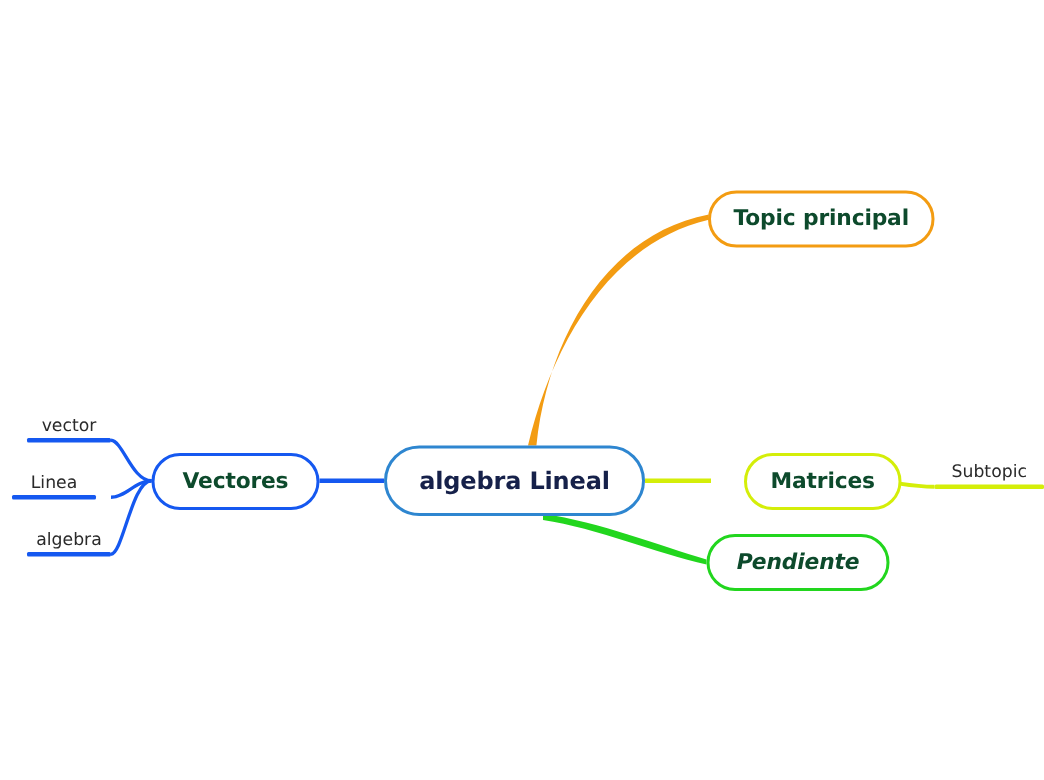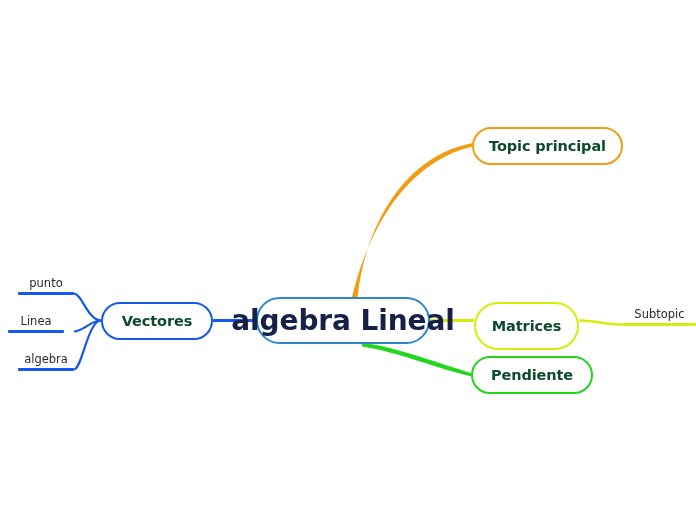--- a/index.html
+++ b/index.html
@@ -44,21 +44,21 @@
   
   #node-center {
     left: 256px;
     top: 297px;
     width: 174px;
     height: 47px;
     border-width: 2.2px;
     border-color: #2e86d0;
   }
   #node-center .node-label {
-    font-size: 28px;
+    font-size: 16px;
     color: #16214a;
   }
 
   
   #node-vectores {
     left: 101px;
     top: 302px;
     width: 112px;
     height: 38px;
     border-width: 2.2px;
@@ -78,44 +78,45 @@
     border-width: 2.4px;
     border-color: #f39c12;
   }
   #node-topic .node-label {
     font-size: 14.5px;
     color: #0d4a2c;
   }
 
   
   #node-matrices {
-    left: 474px;
+    left: 496px;
     top: 302px;
     width: 105px;
-    height: 48px;
+    height: 38px;
     border-width: 2.4px;
     border-color: #d4ee09;
   }
   #node-matrices .node-label {
     font-size: 14.5px;
     color: #0d4a2c;
   }
 
   
   #node-pendiente {
     left: 471px;
     top: 356px;
     width: 122px;
     height: 38px;
     border-width: 2.4px;
     border-color: #22d61e;
   }
   #node-pendiente .node-label {
     font-size: 14.5px;
     color: #0d4a2c;
+    font-style: italic;
   }
 
   
   .leaf {
     position: absolute;
     z-index: 3;
   }
   .leaf-label {
     font-size: 11.5px;
     color: #2a2a2a;
@@ -188,21 +189,21 @@
 
   <div class="node" id="node-matrices">
     <span class="node-label">Matrices</span>
   </div>
 
   <div class="node" id="node-pendiente">
     <span class="node-label">Pendiente</span>
   </div>
 
   <div class="leaf" id="leaf-punto">
-    <span class="leaf-label">punto</span>
+    <span class="leaf-label">vector</span>
     <span class="leaf-bar"></span>
   </div>
 
   <div class="leaf" id="leaf-linea">
     <span class="leaf-label">Linea</span>
     <span class="leaf-bar"></span>
   </div>
 
   <div class="leaf" id="leaf-vector">
     <span class="leaf-label">algebra</span>

